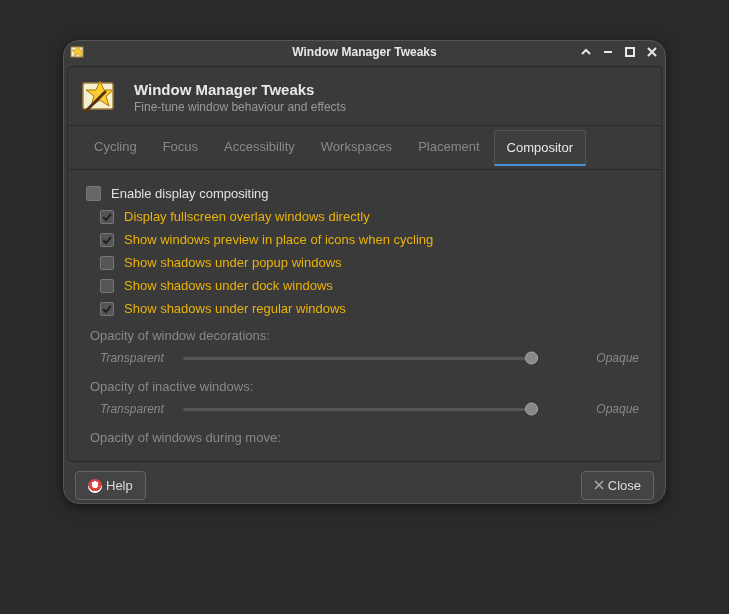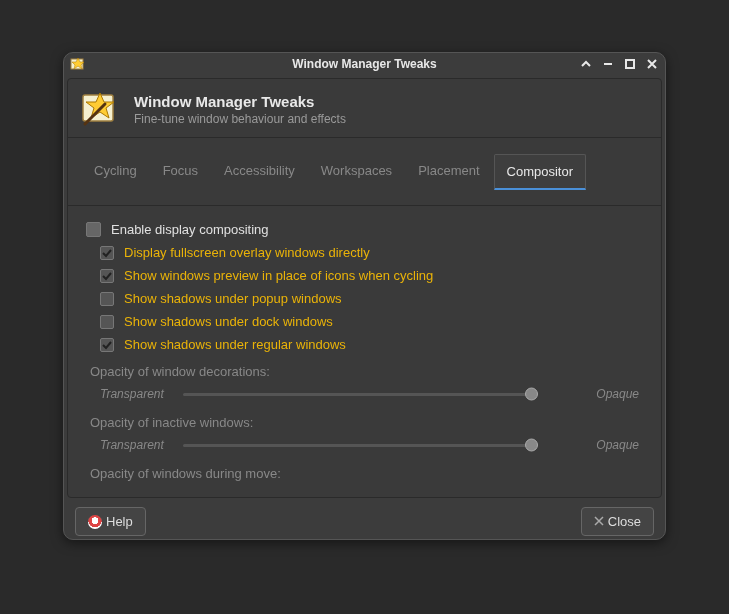--- a/index.html
+++ b/index.html
@@ -8,25 +8,25 @@
   font-family: "Segoe UI", Arial, sans-serif;
   font-size: 13px;
   color: #b8b8b8;
   width: 729px;
   height: 614px;
   overflow: hidden;
 }
 .window {
   position: absolute;
   left: 63px;
-  top: 52px;
+  top: 40px;
   width: 603px;
   background: #3c3c3c;
   border: 1px solid #555;
-  border-radius: 10px;
+  border-radius: 16px;
   box-shadow: 0 3px 12px rgba(0,0,0,0.5);
 }
 .titlebar {
   height: 22px;
   display: flex;
   align-items: center;
   padding: 0 6px;
   position: relative;
 }
 .titlebar-icon {
@@ -86,21 +86,21 @@
 }
 .header-sub {
   font-size: 12px;
   color: #9a9a9a;
   margin-top: 2px;
 }
 .tabs {
   display: flex;
   border-top: 1px solid #2a2a2a;
   border-bottom: 1px solid #2a2a2a;
-  padding: 16px 14px;
+  padding: 4px 14px;
   gap: 2px;
   background: #3a3a3a;
 }
 .tab {
   padding: 9px 12px;
   font-size: 13px;
   color: #888;
   cursor: pointer;
   border-bottom: 2px solid transparent;
 }

